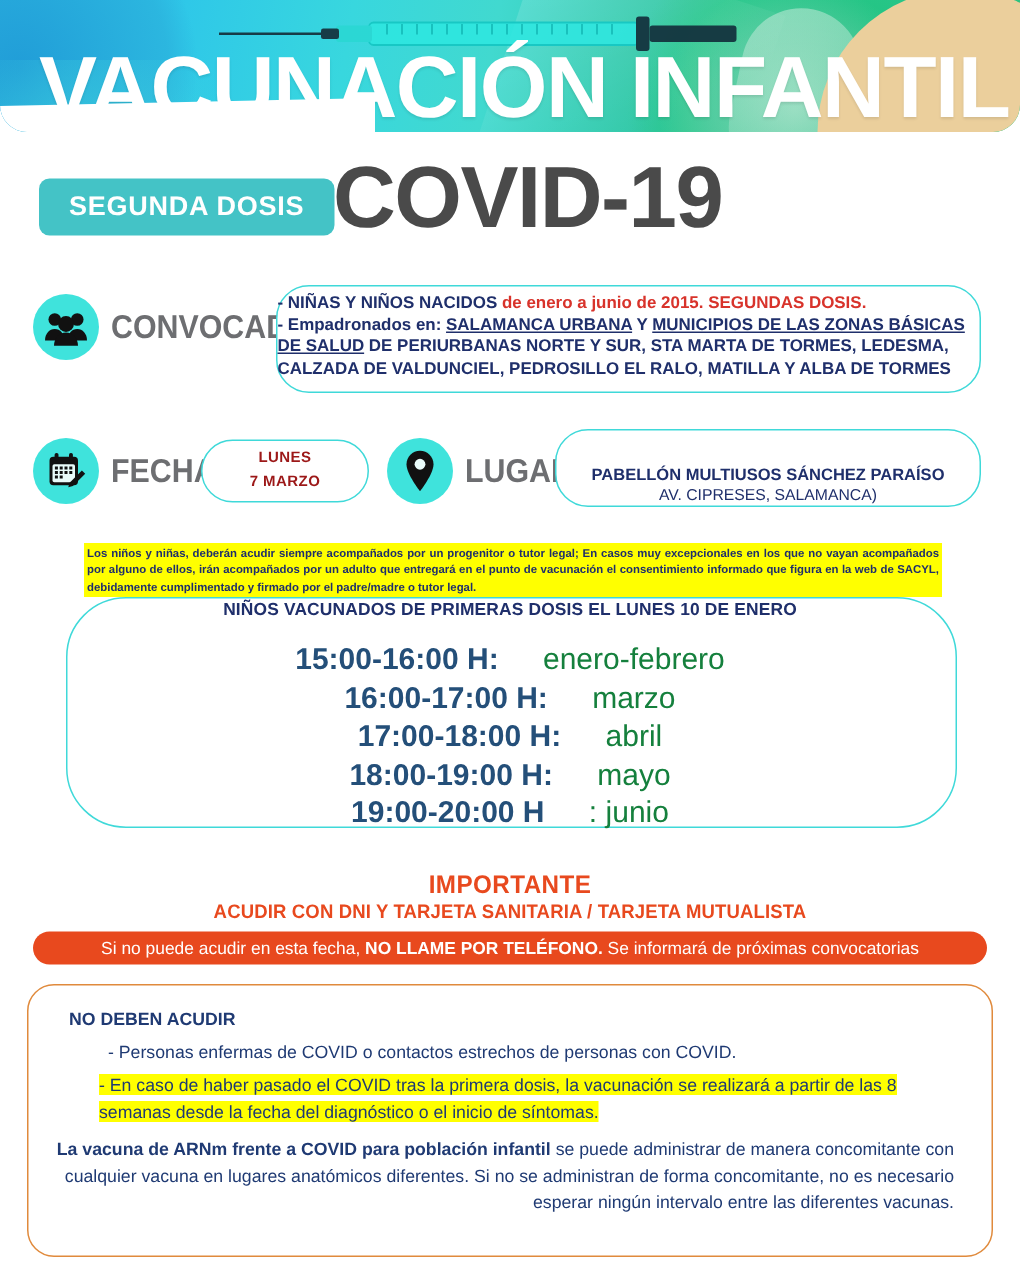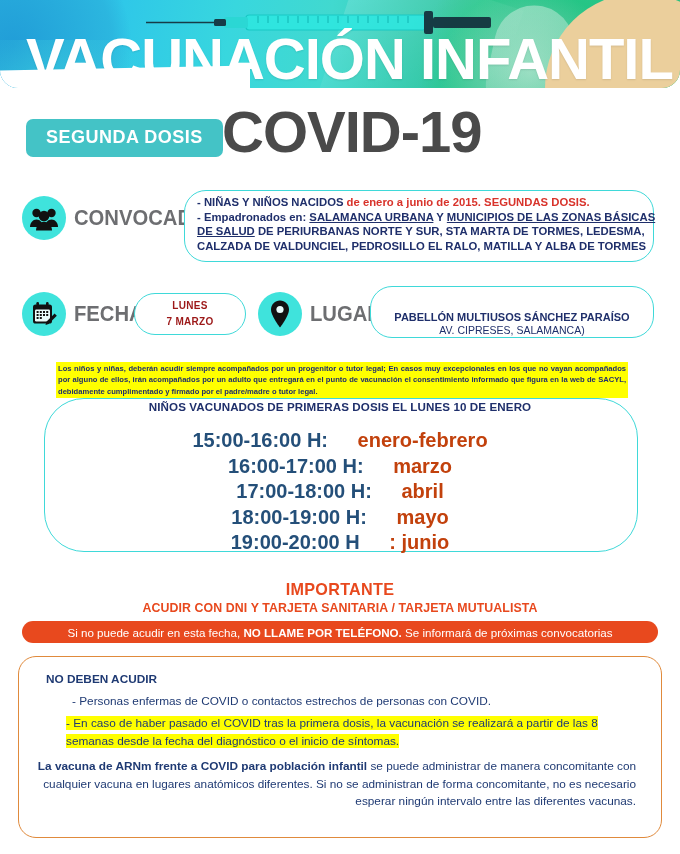--- a/index.html
+++ b/index.html
@@ -112,21 +112,21 @@
     border-radius:22px;
     background:#ffffff;
     box-sizing:border-box;
   }
 
   
   #row-convocados{left:22px;top:196px;}
   #box-convocados{
     position:absolute;left:184px;top:190px;
     width:470px;height:72px;
-    padding:4px 10px 4px 12px;
+    padding:4px 10px 4px 0;
   }
   .conv-line{
     font-size:11.3px;line-height:14.6px;
     font-weight:bold;color:#1F2F6B;
     white-space:nowrap;
   }
   .red{color:#D8332B;}
   .u{text-decoration:underline;}
 
   
@@ -176,21 +176,21 @@
   }
   .sched-list{
     position:absolute;left:44px;top:428px;width:592px;
     text-align:center;
   }
   .sched-row{
     font-size:20px;line-height:25.5px;color:#2D5A84;
     white-space:nowrap;
   }
   .sched-row b{font-weight:bold;color:#244F79;}
-  .sched-row span{font-weight:bold;color:#c2410c;margin-left:24px;}
+  .sched-row span{font-weight:normal;color:#15803d;margin-left:24px;}
 
   
   #importante-title{
     position:absolute;left:0;top:580px;width:680px;text-align:center;
     font-size:17px;font-weight:bold;color:#E8491E;letter-spacing:.3px;
     transform:scaleX(.95);
   }
   #importante-sub{
     position:absolute;left:0;top:600px;width:680px;text-align:center;
     font-size:13px;font-weight:bold;color:#E8491E;letter-spacing:.1px;

